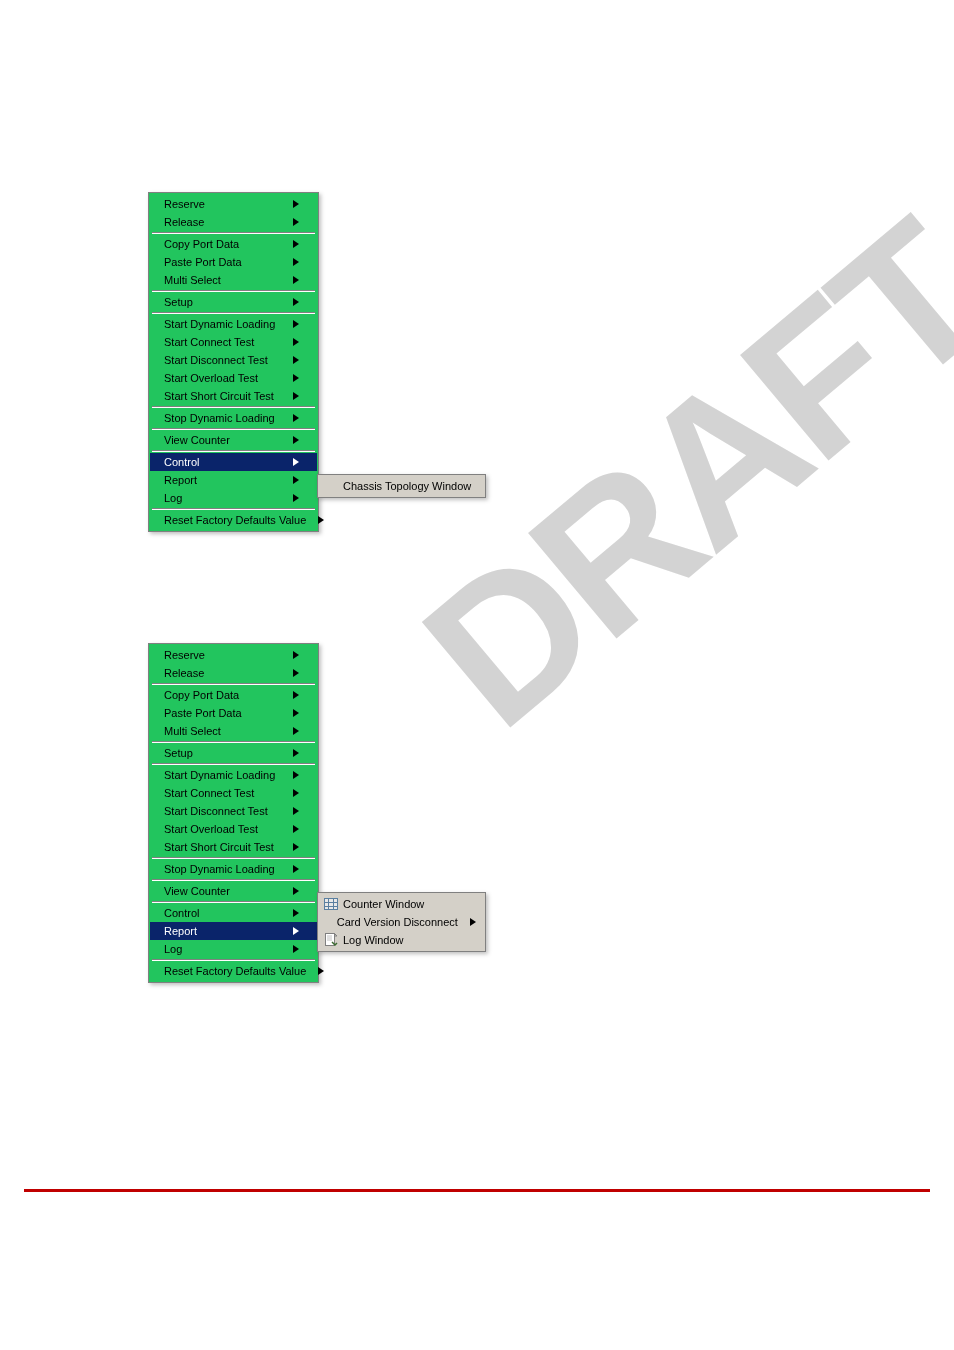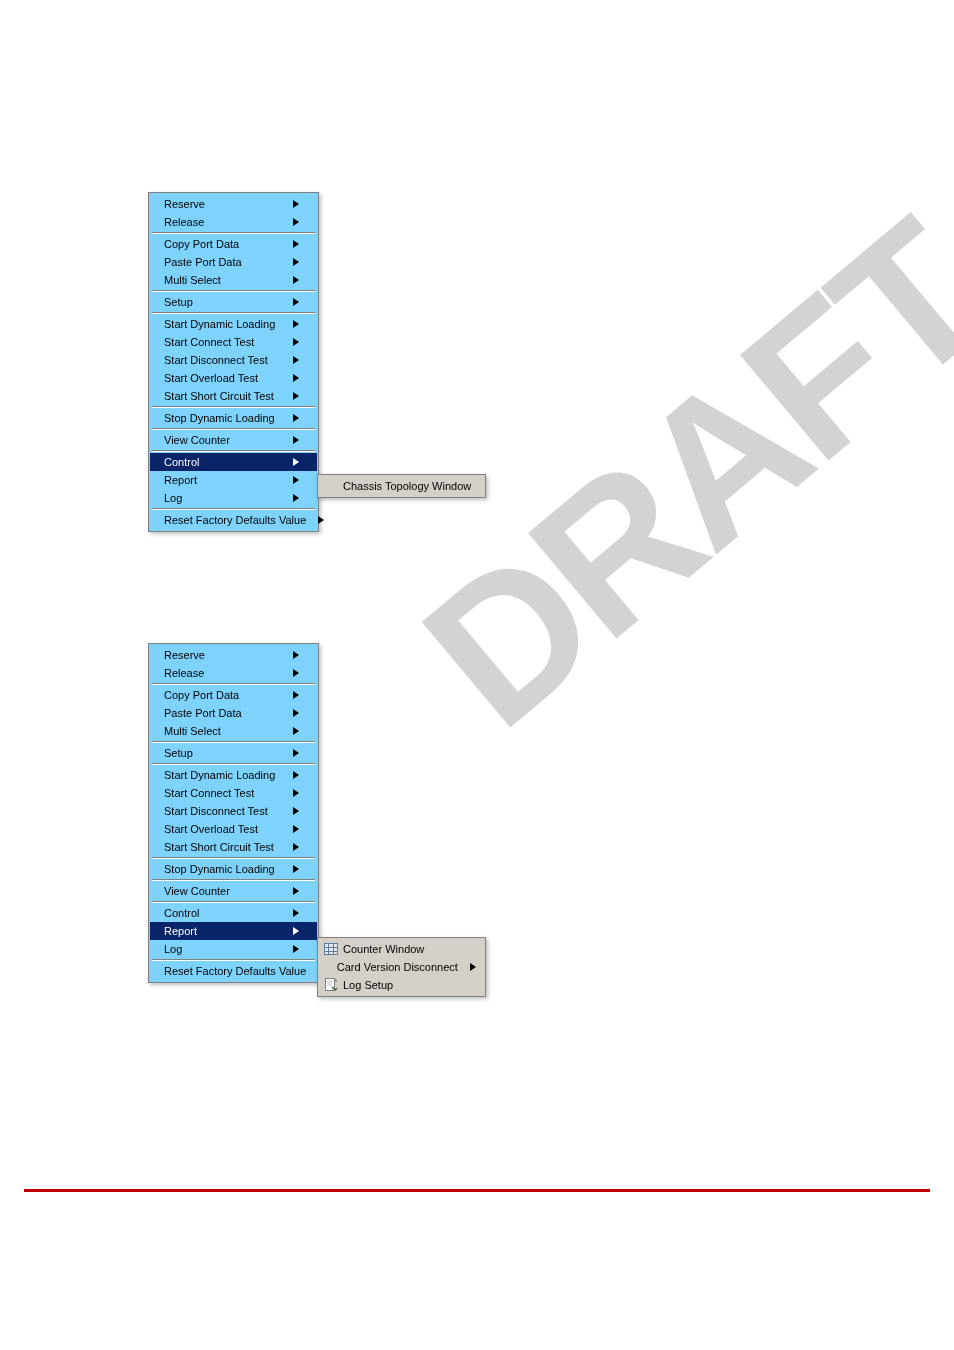--- a/index.html
+++ b/index.html
@@ -30,21 +30,21 @@
     font-weight: 700;
     color: #b7b7b7;
     opacity: 0.6;
     white-space: nowrap;
     pointer-events: none;
     user-select: none;
     letter-spacing: -6px;
   }
   .menu {
     position: absolute;
-    background: #7dd3fc;
+    background: #22c55e;
     border: 1px solid #808080;
     box-shadow: 2px 2px 4px rgba(0,0,0,0.25);
     padding: 2px 1px;
   }
   .menu-item {
     display: flex;
     align-items: center;
     height: 18px;
     padding: 0 18px 0 14px;
     white-space: nowrap;
@@ -98,21 +98,21 @@
     display: flex;
     align-items: center;
     justify-content: center;
   }
   .sub-item .label { flex: 1 1 auto; }
   .sub-item .arrow { margin-left: 12px; width:10px; text-align:right; }
   
   #menu1 { left: 148px; top: 192px; width: 167px; }
   #submenu1 { left: 317px; top: 474px; width: 165px; }
   #menu2 { left: 148px; top: 643px; width: 167px; }
-  #submenu2 { left: 317px; top: 937px; width: 165px; }
+  #submenu2 { left: 317px; top: 892px; width: 165px; }
 </style>
 </head>
 <body>
 
 <div class="watermark">DRAFT</div>
 
 <div id="menu1" class="menu">
   <div class="menu-item">
     <span class="label">Reserve</span>
     <span class="arrow"><svg width="6" height="8">
@@ -367,17 +367,17 @@
     <span class="icon">
       <svg width="14" height="14" viewBox="0 0 14 14">
         <rect x="1.5" y="0.5" width="9" height="12" fill="#ffffff" stroke="#808080"></rect>
         <path d="M10.5 0.5 L13 3 L10.5 3 Z" fill="#d4d0c8" stroke="#808080"></path>
         <path d="M8 9 L11 12 L13 10" fill="none" stroke="#3a6a30" stroke-width="1.5"></path>
         <line x1="3" y1="3" x2="8" y2="3" stroke="#c0c0c0"></line>
         <line x1="3" y1="5" x2="8" y2="5" stroke="#c0c0c0"></line>
         <line x1="3" y1="7" x2="8" y2="7" stroke="#c0c0c0"></line>
       </svg>
     </span>
-    <span class="label">Log Setup</span>
+    <span class="label">Log Window</span>
   </div>
 </div>
 
 <div class="footer-rule"></div>
 
 </body></html>

